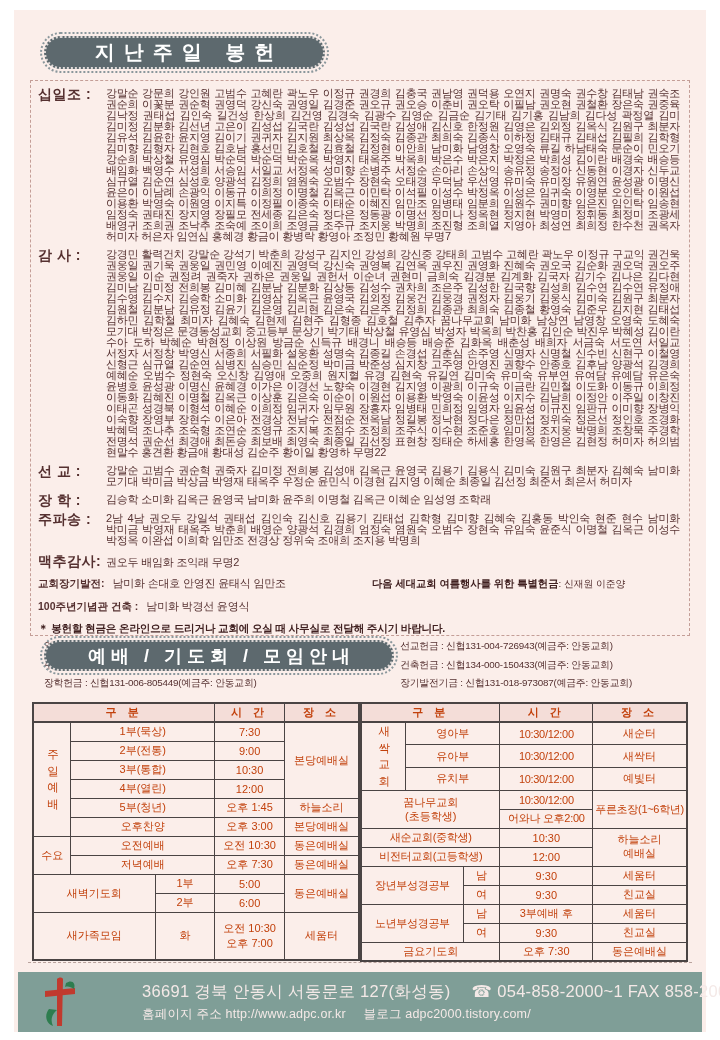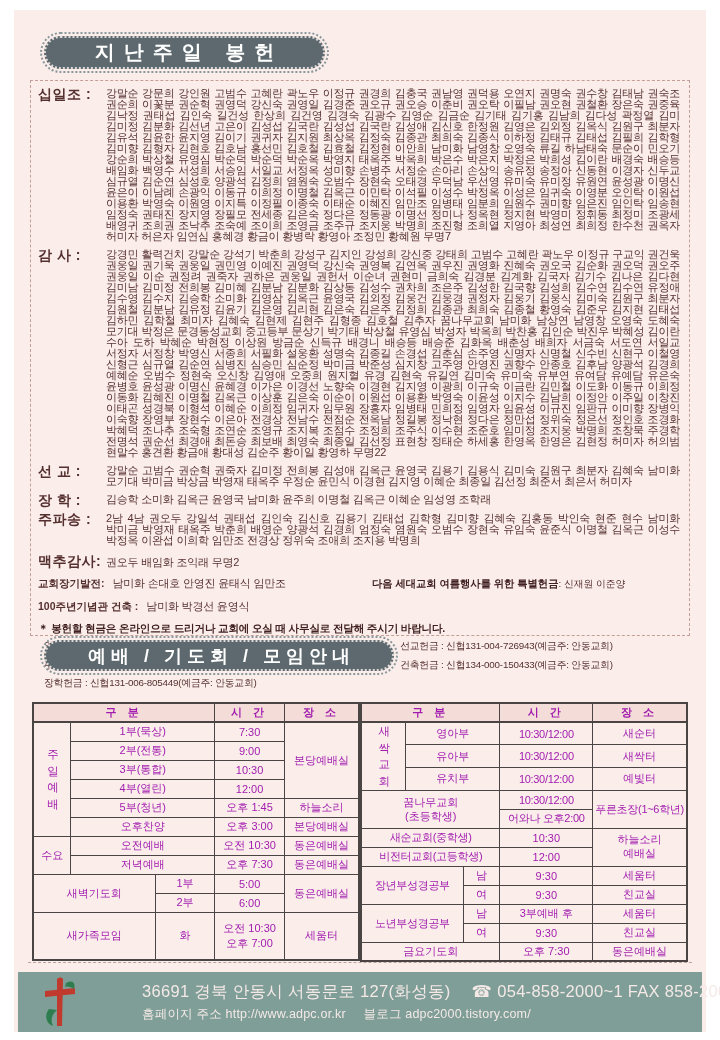--- a/index.html
+++ b/index.html
@@ -15,21 +15,21 @@
   .lbl{flex:0 0 68px;font-weight:bold;font-size:14px;line-height:12.2px;letter-spacing:.5px;}
   .lblw{font-weight:bold;font-size:10.5px;line-height:12.2px;margin-right:8px;white-space:nowrap;}
   .txt{flex:1;font-size:11px;line-height:11px;text-align:justify;letter-spacing:-.2px;word-break:keep-all;}
   .one{text-align:left;flex:0 1 auto;}
   .oneliner{display:flex;align-items:baseline;margin:9px 0;}
   .special{margin-left:86px;font-size:9.8px;white-space:nowrap;}
   .special b{font-size:10.3px;color:#402020;}
   .notice{font-weight:bold;font-size:10.6px;color:#402020;margin:10px 0 4px 0;letter-spacing:-.2px;}
   .accounts{display:grid;grid-template-columns:56% 44%;row-gap:6px;font-size:9.8px;line-height:12.5px;padding-left:6px;letter-spacing:-.2px;}
   .tarea{position:absolute;left:32px;top:702px;width:656px;height:250px;display:flex;}
-  table.tbl{border-collapse:collapse;table-layout:fixed;height:250px;background:#fbeeea;color:#a21caf;}
+  table.tbl{border-collapse:collapse;table-layout:fixed;height:250px;background:#fbeeea;color:#c2410c;}
   table.tbl td{border:1px solid #4a4444;text-align:center;font-size:11px;padding:0 2px;height:19px;overflow:hidden;box-sizing:border-box;}
   table.tbl tr.head td{background:#f4ddd8;font-weight:bold;border-bottom:2px solid #4a4444;letter-spacing:4px;}
   table.tbl{border:2px solid #4a4444;}
   td.bt2{border-top:2px solid #4a4444;}
   td.tm{text-align:right;padding-right:6px;}
   .vtext{width:13px;margin:0 auto;word-break:break-all;line-height:1.45;font-size:11.5px;text-align:right;}
   td.sm{font-size:10px;letter-spacing:-.3px;}
   td.place2 span{display:block;line-height:1.25;}
   td.twoline span{display:block;line-height:1.3;}
   .dashsep{position:absolute;left:28px;top:962px;width:664px;border-top:1px dashed #b9a39d;}
@@ -90,20 +90,21 @@
       <div class="txt one">남미화 박경선 윤영식</div>
     </div>
 
     <div class="notice">＊ 봉헌할 현금은 온라인으로 드리거나 교회에 오실 때 사무실로 전달해 주시기 바랍니다.</div>
     <div class="accounts">
       <span>일반헌금 : 신협131-019-435700(예금주: 안동교회)</span>
       <span>선교헌금 : 신협131-004-726943(예금주: 안동교회)</span>
       <span>주파송선교헌금 : 신협131-004-729335(예금주: 안동교회)</span>
       <span>건축헌금 : 신협134-000-150433(예금주: 안동교회)</span>
       <span>장학헌금 : 신협131-006-805449(예금주: 안동교회)</span>
+      <span>장기발전기금 : 신협131-018-973087(예금주: 안동교회)</span>
     </div>
   </div>
 
   <div class="pill pill2">
     <span>예배 / 기도회 / 모임안내</span>
   </div>
 
   <div class="tarea">
 
     <table class="tbl">

